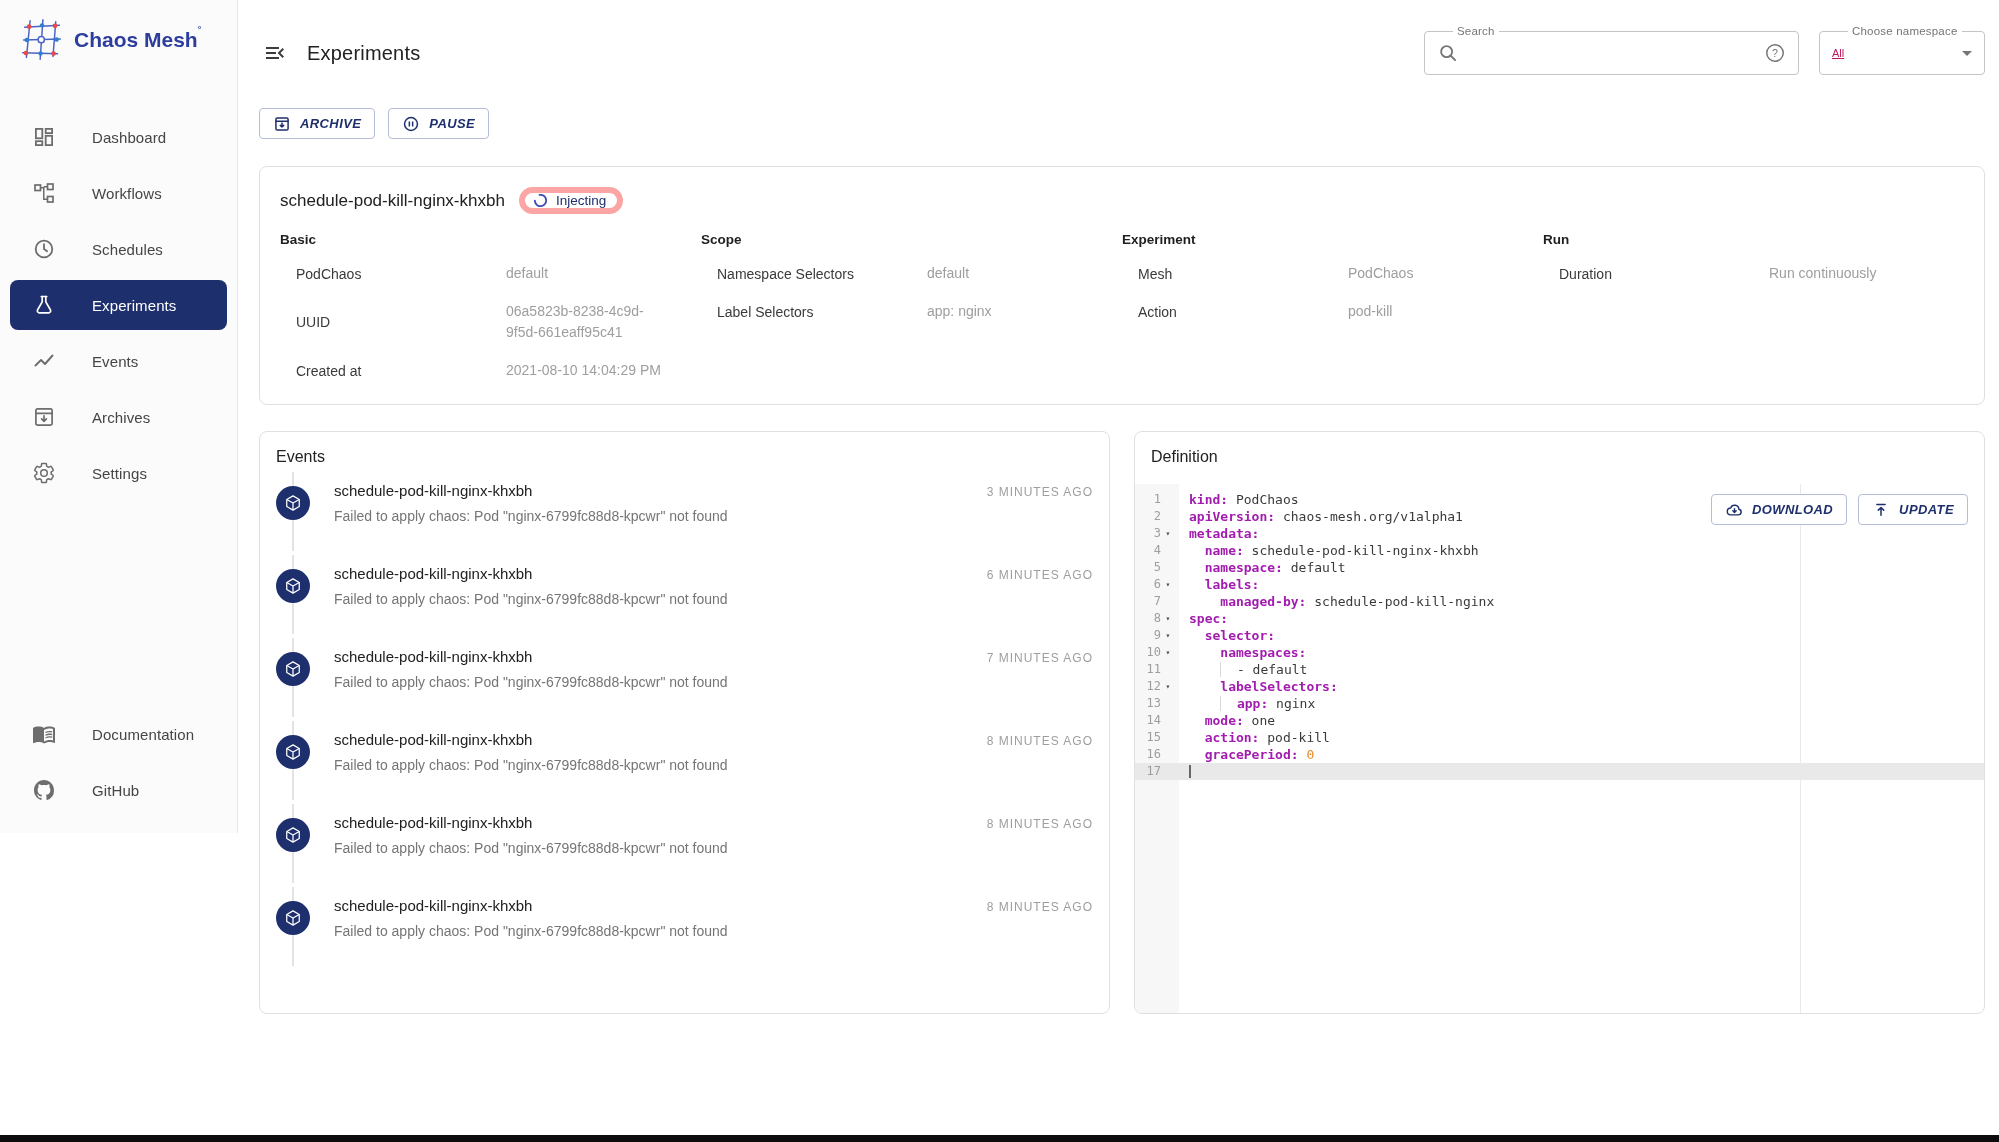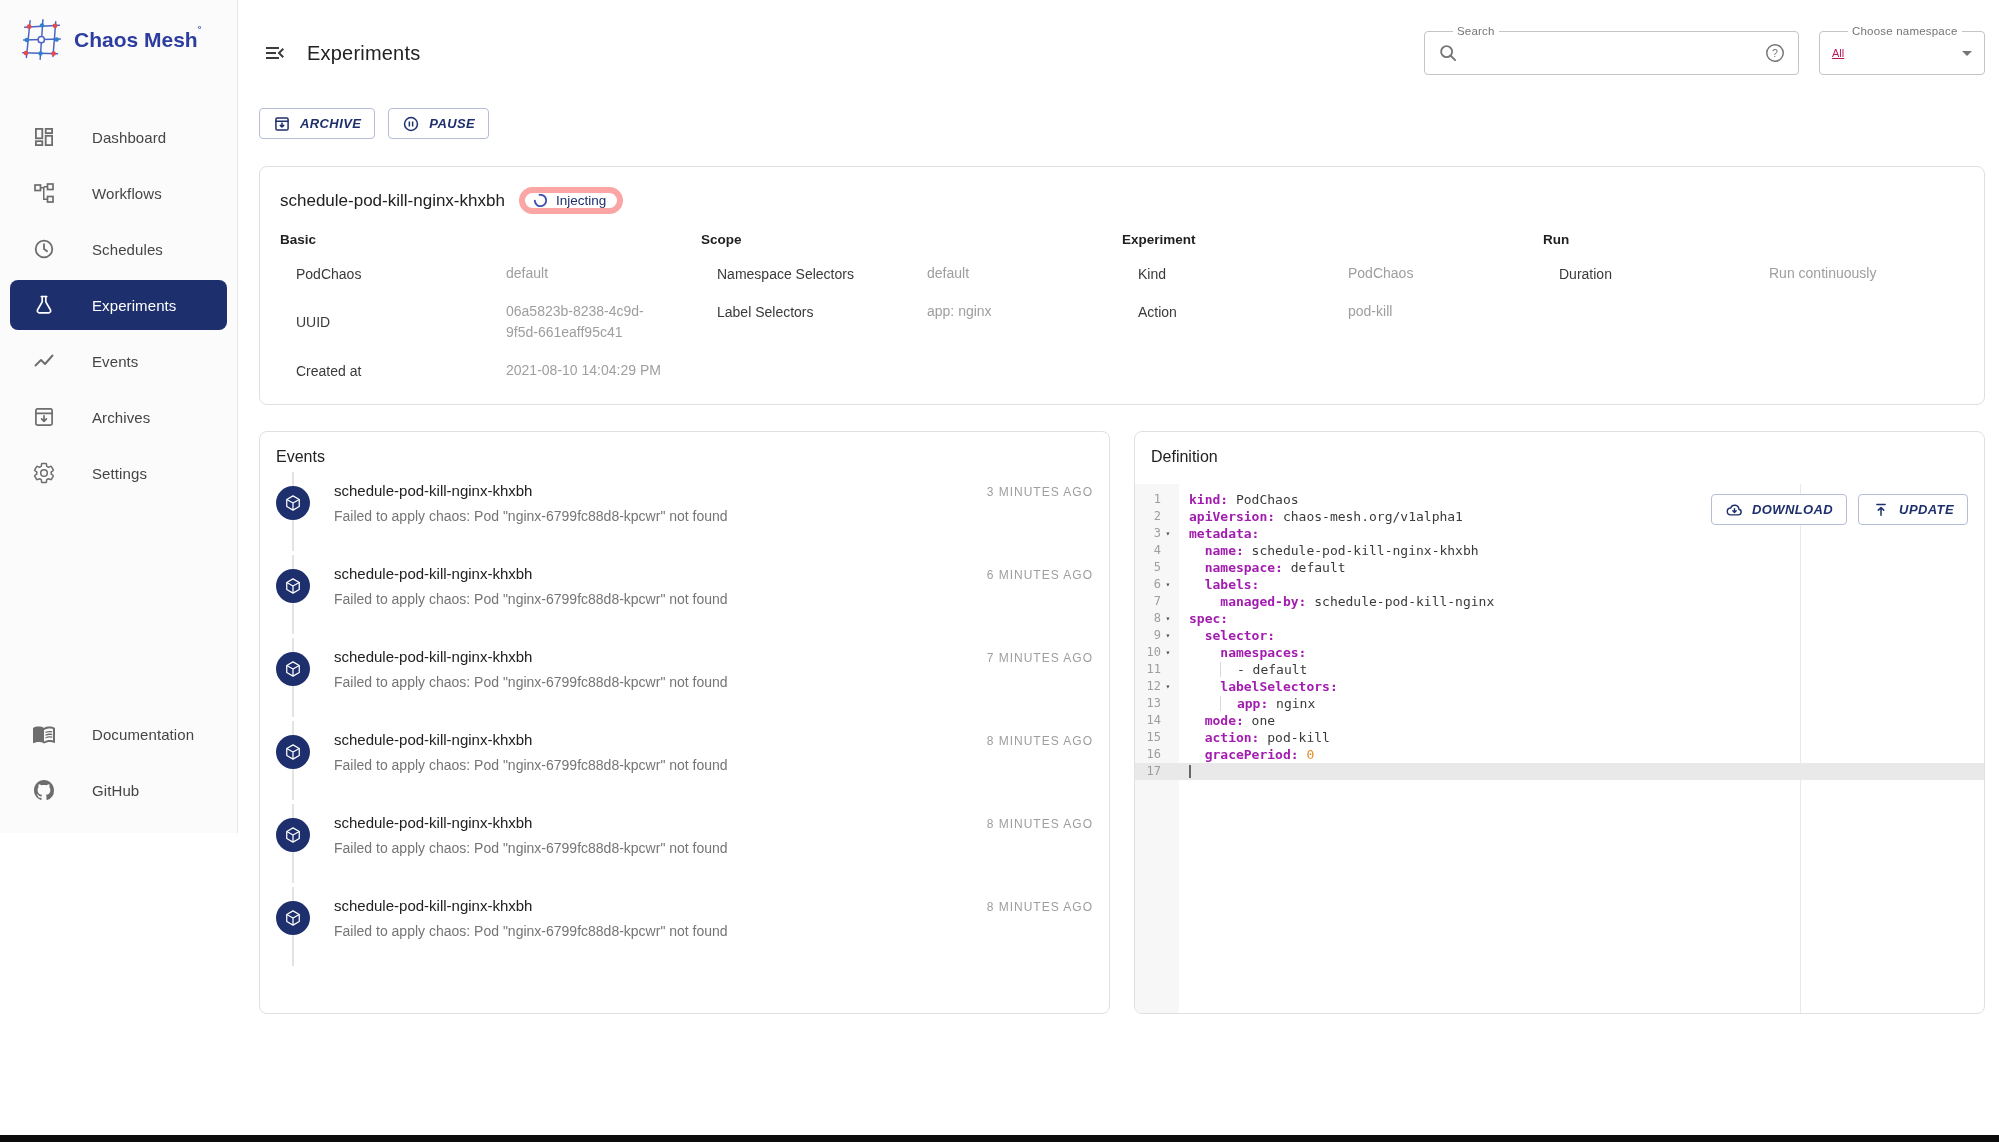--- a/index.html
+++ b/index.html
@@ -346,21 +346,21 @@
     <span class="kv-label">Label Selectors</span>
     <span class="kv-value">app: nginx</span>
   </div>
 </div>
   </div>
 
   <div class="section">
     <div class="section-title">Experiment</div>
     <div class="section-rows">
   <div class="kv">
-    <span class="kv-label">Kind</span>
+    <span class="kv-label">Mesh</span>
     <span class="kv-value">PodChaos</span>
   </div>
 
   <div class="kv">
     <span class="kv-label">Action</span>
     <span class="kv-value">pod-kill</span>
   </div>
 </div>
   </div>
 

